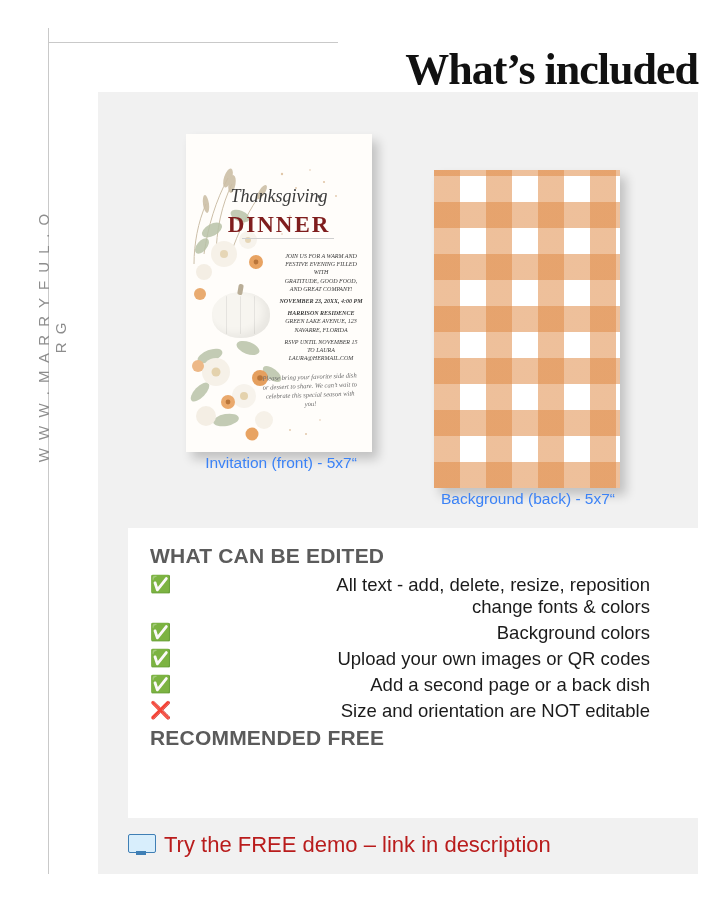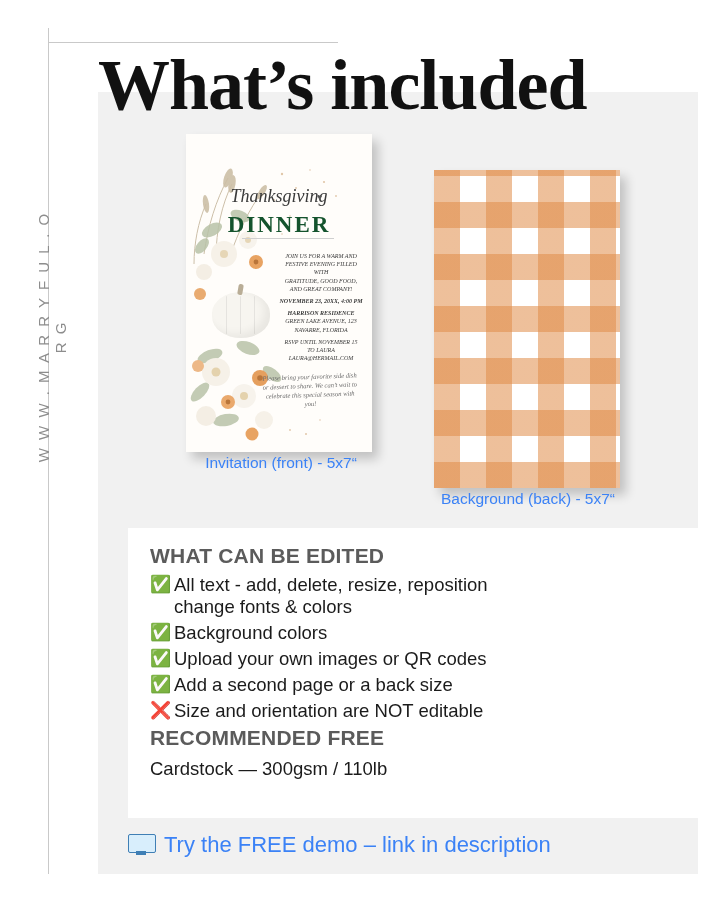--- a/index.html
+++ b/index.html
@@ -57,24 +57,24 @@
     height: 782px;
     background: #f1f1f1;
   }
 
   
   .title {
     position: absolute;
     left: 98px;
     top: 44px;
     width: 600px;
-    text-align: left;
+    text-align: right;
     font-family: "Liberation Serif", serif;
     font-weight: bold;
-    font-size: 72px;
+    font-size: 44px;
     letter-spacing: -1px;
     color: #111111;
   }
 
   
   .product-front {
     position: absolute;
     left: 186px;
     top: 134px;
     width: 186px;
@@ -147,21 +147,21 @@
     margin-bottom: 4px;
   }
   .bullet .mark {
     width: 24px;
     flex: 0 0 24px;
     font-size: 17px;
     line-height: 22px;
   }
   .mark.check { color: #3aa43a; }
   .mark.cross { color: #e03b2f; }
-  .bullet .txt { flex: 1 1 auto; }
+  .bullet .txt { flex: 1 1 auto; text-align: right; }
   .bullet .sub {
     display: block;
     margin-left: 0;
   }
 
   .paper-lines {
     position: absolute;
     left: 22px;
     top: 228px;
     width: 500px;
@@ -172,21 +172,21 @@
 
   
   .demo-line {
     position: absolute;
     left: 128px;
     top: 832px;
     width: 560px;
     display: flex;
     align-items: center;
     font-size: 22px;
-    color: #3b82f6;
+    color: #b91c1c;
   }
   .demo-icon {
     width: 26px;
     height: 22px;
     margin-right: 10px;
     position: relative;
     flex: 0 0 26px;
   }
   .demo-icon .screen {
     position: absolute;
@@ -226,21 +226,21 @@
   }
   .inv-title-dinner {
     position: absolute;
     left: 50%;
     top: 78px;
     transform: translateX(-50%);
     font-family: "Liberation Serif", serif;
     font-weight: bold;
     font-size: 23px;
     letter-spacing: 2px;
-    color: #14532d;
+    color: #7f1d1d;
   }
   .inv-rule {
     position: absolute;
     left: 56px;
     top: 104px;
     width: 92px;
     height: 1px;
     background: #cfcfcf;
   }
   .inv-body {
@@ -442,34 +442,33 @@
       <span class="txt">Background colors</span>
     </div>
 
     <div class="bullet">
       <span class="mark check">✅</span>
       <span class="txt">Upload your own images or QR codes</span>
     </div>
 
     <div class="bullet">
       <span class="mark check">✅</span>
-      <span class="txt">Add a second page or a back size</span>
+      <span class="txt">Add a second page or a back dish</span>
     </div>
 
     <div class="bullet">
       <span class="mark cross">❌</span>
       <span class="txt">Size and orientation are NOT editable</span>
     </div>
 
   </div>
 
   <div class="section-head head-paper">RECOMMENDED FREE</div>
 
   <div class="paper-lines">
-    <div>Cardstock — 300gsm / 110lb</div>
   </div>
 
 </div>
 
 <div class="demo-line">
   <span class="demo-icon">
     <span class="screen"></span>
     <span class="stand"></span>
   </span>
   <span>Try the FREE demo – link in description</span>

